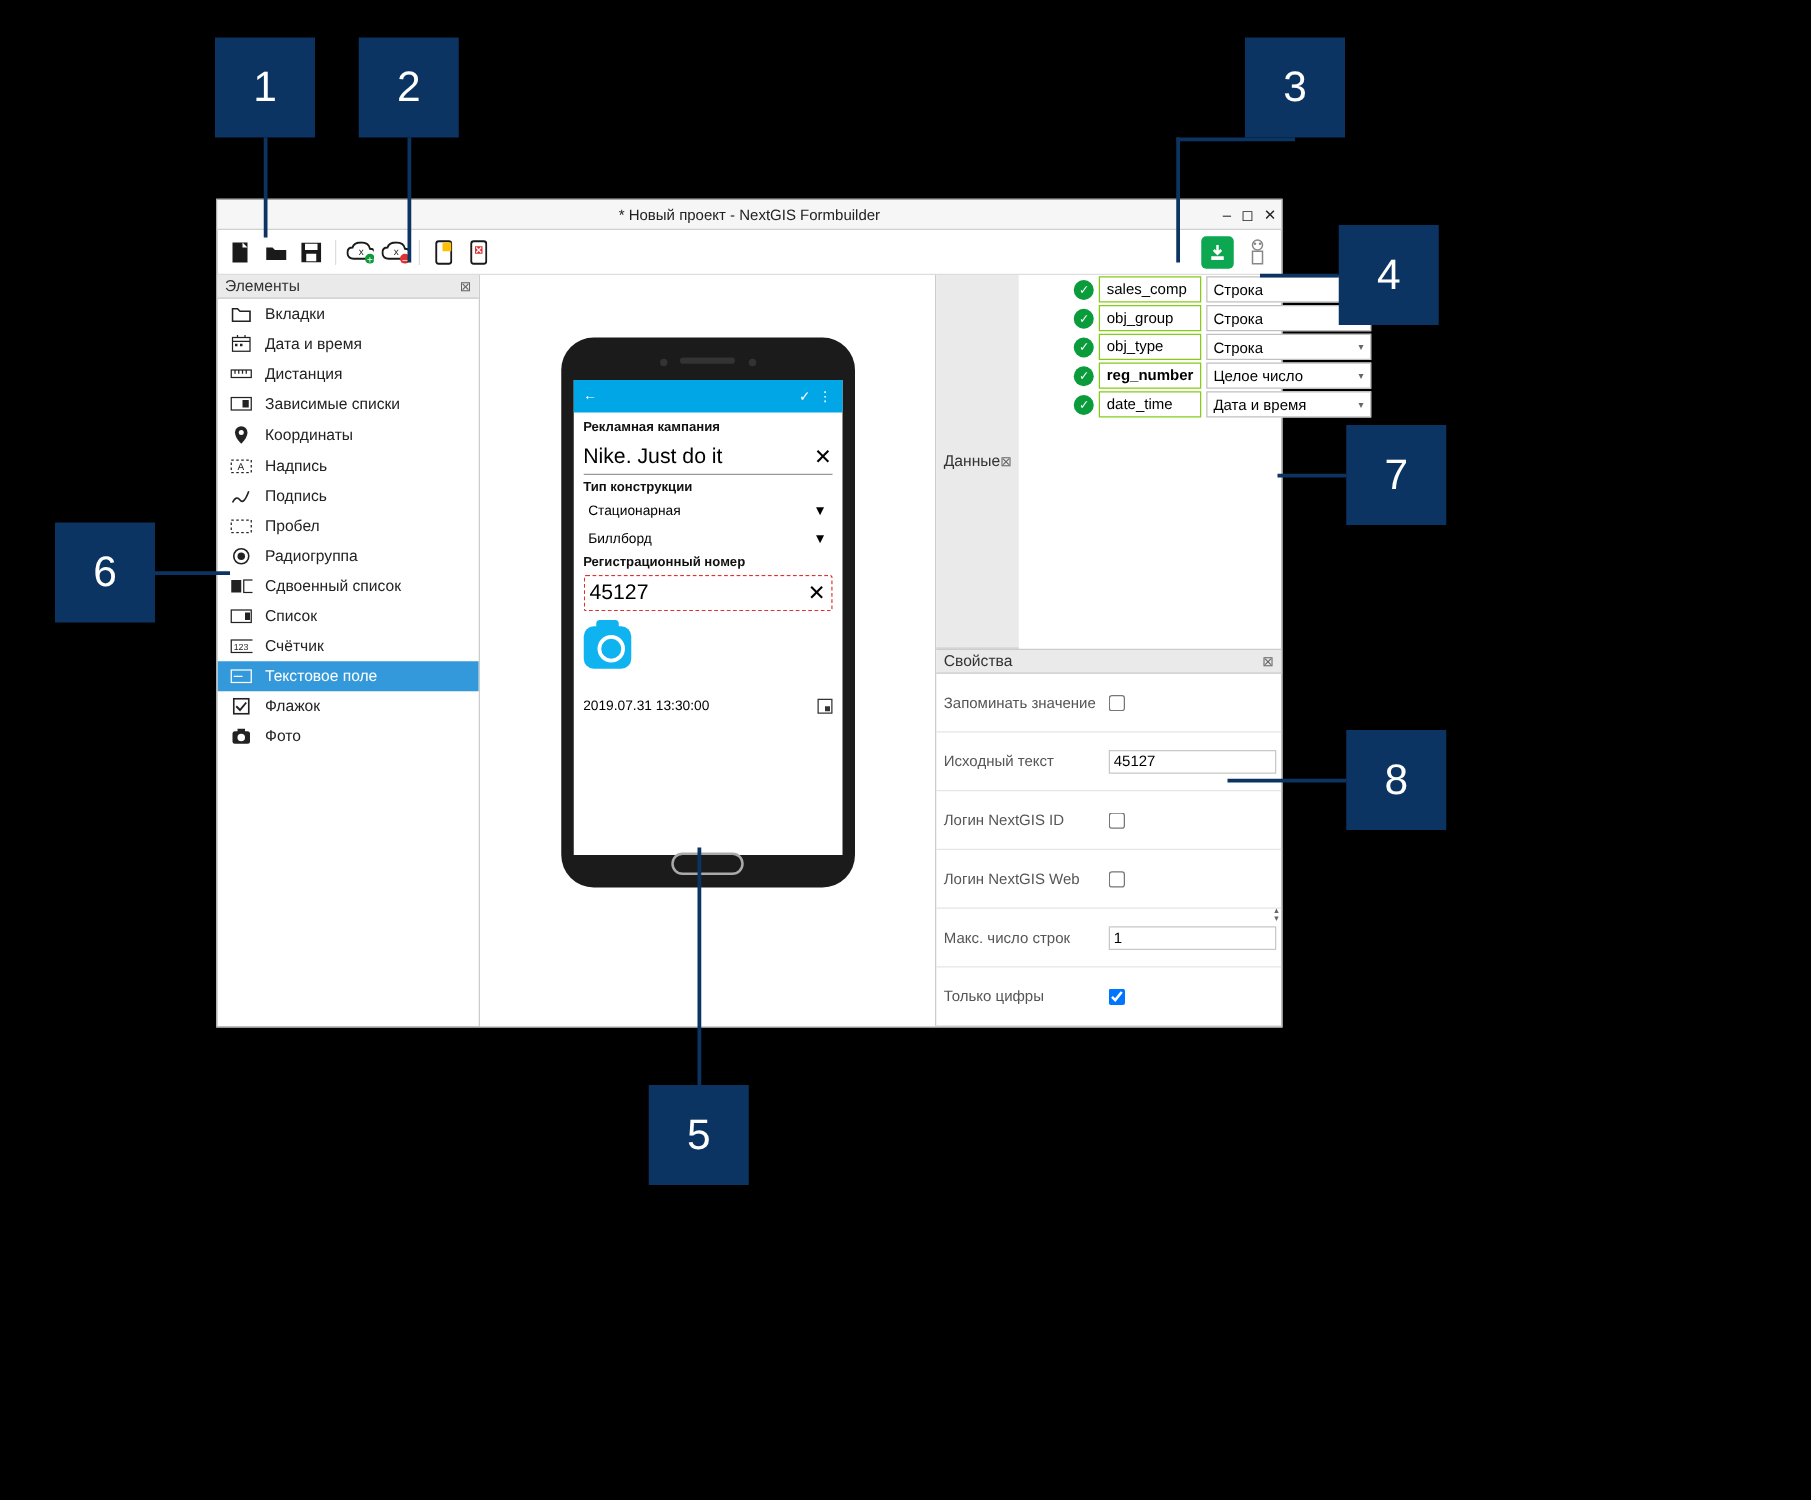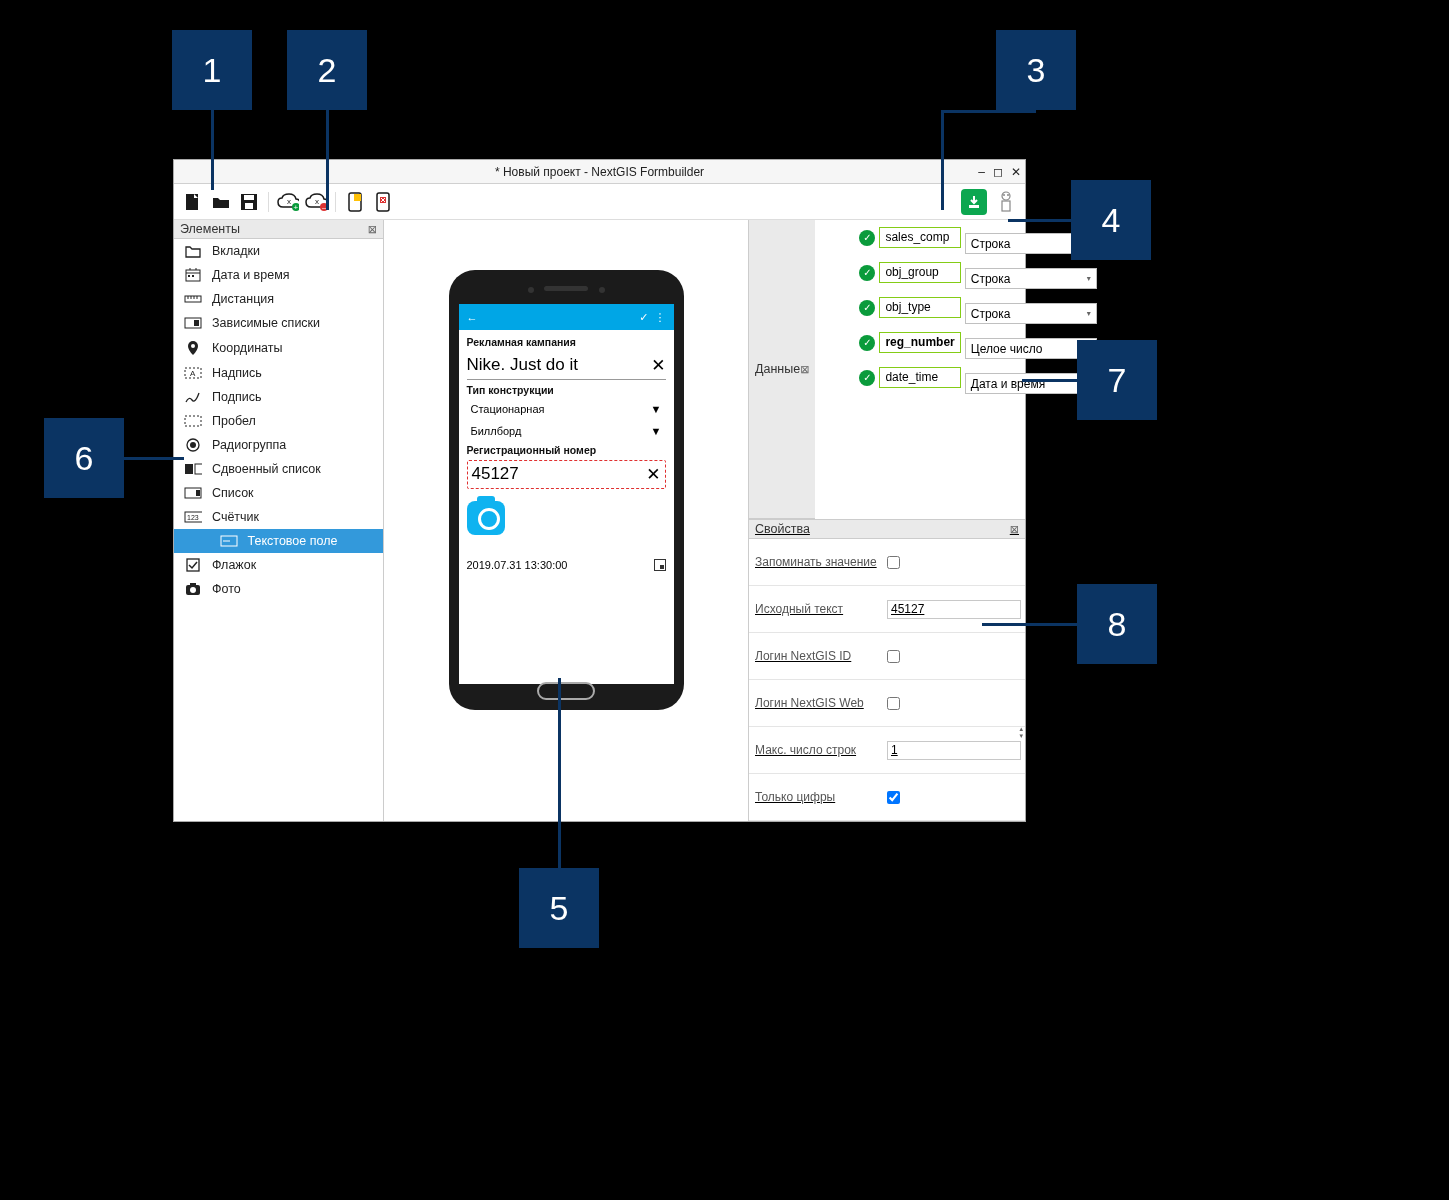--- a/index.html
+++ b/index.html
@@ -23,21 +23,21 @@
 .tool-right { position: absolute; right: 8px; display: flex; gap: 8px; align-items: center; }
 .download-btn { width: 26px; height: 26px; background: #0ca750; border-radius: 4px; display: flex; align-items: center; justify-content: center; }
 
 .body { flex: 1; display: flex; min-height: 0; }
 
 .panel-left { width: 210px; display: flex; flex-direction: column; border-right: 1px solid #ccc; }
 .panel-head { background: #eaeaea; color: #333; font-size: 12.5px; padding: 2px 6px; display: flex; justify-content: space-between; align-items: center; border-bottom: 1px solid #ccc; }
 .panel-head .x { font-size: 11px; color: #666; cursor: pointer; }
 .element-list { flex: 1; overflow: auto; }
 .el-item { display: flex; align-items: center; gap: 10px; padding: 5px 10px; font-size: 12.5px; color: #222; cursor: pointer; }
-.el-item.selected { background: #3399db; color: #fff; justify-content: center; }
+.el-item.selected { background: #3399db; color: #fff; }
 .el-icon { width: 18px; display: flex; justify-content: center; font-size: 14px; }
 
 .canvas { flex: 1; background: #fff; display: flex; flex-direction: column; align-items: center; justify-content: flex-start; padding-top: 50px; border-right: 1px solid #ccc; }
 .phone { width: 235px; height: 440px; background: #1b1b1b; border-radius: 26px; padding: 34px 10px 26px; position: relative; }
 .phone::before { content: ""; position: absolute; top: 16px; left: 50%; width: 44px; height: 5px; background: #333; border-radius: 3px; transform: translateX(-50%); }
 .phone::after { content: ""; position: absolute; bottom: 10px; left: 50%; width: 54px; height: 14px; border: 2px solid #aaa; border-radius: 9px; transform: translateX(-50%); }
 .phone-dot { position: absolute; top: 17px; left: 34%; width: 6px; height: 6px; background: #333; border-radius: 50%; }
 .phone-dot2 { position: absolute; top: 17px; left: 64%; width: 6px; height: 6px; background: #333; border-radius: 50%; }
 .screen { width: 100%; height: 100%; background: #fff; display: flex; flex-direction: column; font-size: 11px; }
 .screen-head { height: 26px; background: #00a6e6; display: flex; align-items: center; justify-content: space-between; padding: 0 8px; color: #fff; }
@@ -50,24 +50,24 @@
 .cam-icon::before { content: ""; position: absolute; top: -5px; left: 10px; width: 18px; height: 6px; background: #0fb3f0; border-radius: 3px 3px 0 0; }
 .cam-icon::after { content: ""; position: absolute; top: 7px; left: 11px; width: 16px; height: 16px; border: 3px solid #fff; border-radius: 50%; }
 .scr-date { display: flex; justify-content: space-between; padding: 4px 0; font-size: 11px; margin-top: 8px; }
 
 .panel-right { width: 276px; display: flex; flex-direction: column; }
 .data-box { flex: 1; display: flex; border-bottom: 1px solid #ccc; min-height: 276px; gap: 40px; }
 .data-list { flex: 1; }
 .data-row { display: flex; align-items: center; gap: 4px; padding: 1px 4px; font-size: 12px; }
 .check-ico { width: 16px; height: 16px; background: #0a9b3b; border-radius: 50%; display: flex; align-items: center; justify-content: center; color: #fff; font-size: 10px; }
 .data-name-cell { flex: 1; border: 1px solid #84cc16; padding: 2px 5px; background: #fff; height: 21px; }
-.data-type-cell { width: 132px; border: 1px solid #c0c0c0; padding: 2px 5px; background: #fff; height: 21px; display: flex; justify-content: space-between; align-items: center; margin-top: 12px; }
+.data-type-cell { width: 132px; border: 1px solid #c0c0c0; padding: 2px 5px; background: #fff; height: 21px; display: flex; justify-content: space-between; align-items: center; }
 .bold { font-weight: bold; }
 
-.props-box { display: flex; flex-direction: column; text-decoration: underline; }
+.props-box { display: flex; flex-direction: column; }
 .props-list { }
 .prop-row { display: flex; border-bottom: 1px solid #e5e5e5; font-size: 12px; }
 .prop-label { width: 134px; padding: 16px 6px; color: #555; }
 .prop-val { flex: 1; padding: 2px 4px; display: flex; align-items: center; }
 .prop-val input[type="text"], .prop-val input[type="number"] { width: 100%; border: 1px solid #c8c8c8; padding: 1px 3px; font-size: 12px; height: 19px; }
 .spin { position: relative; }
 .spin::after { content: "▴\A▾"; white-space: pre; position: absolute; right: 2px; top: -2px; font-size: 7px; line-height: 7px; color: #666; }
 
 svg { display: block; }
 </style>

